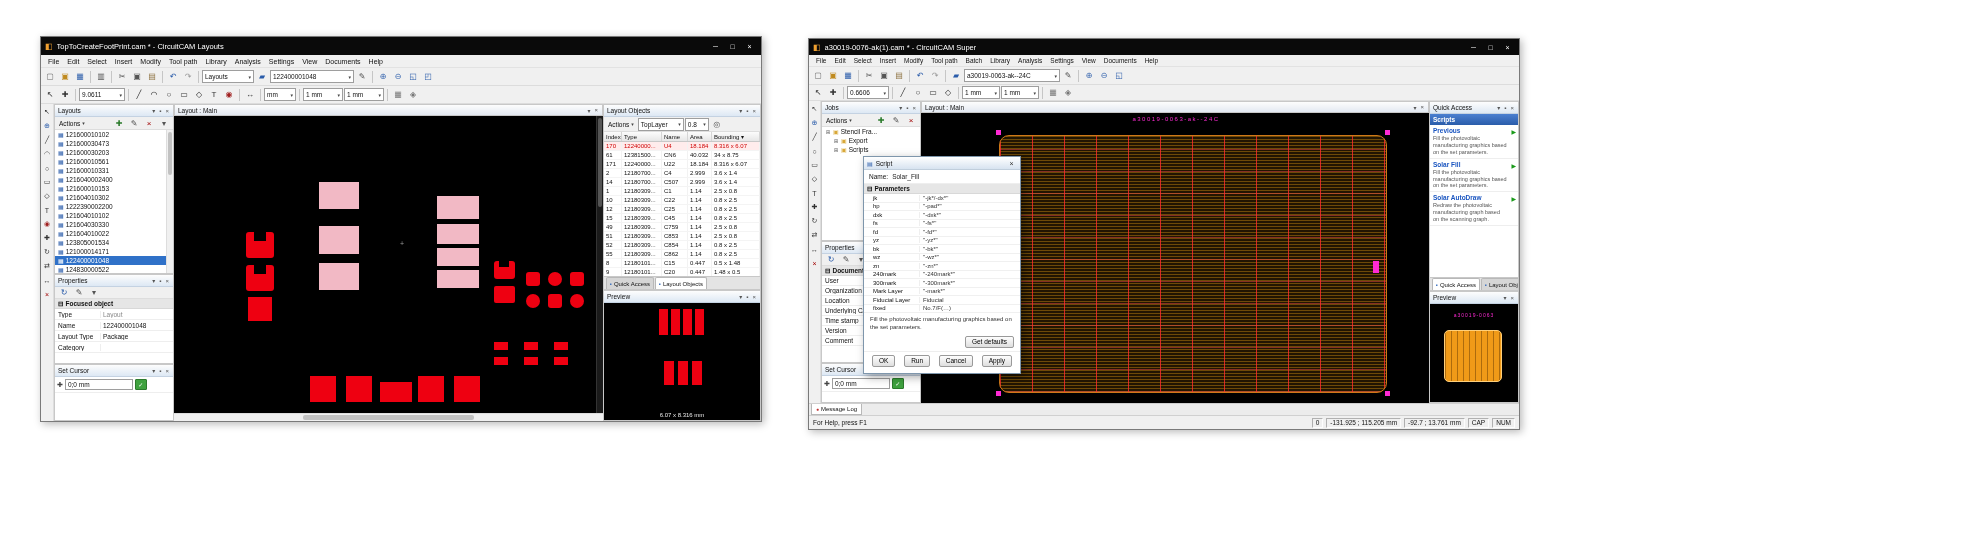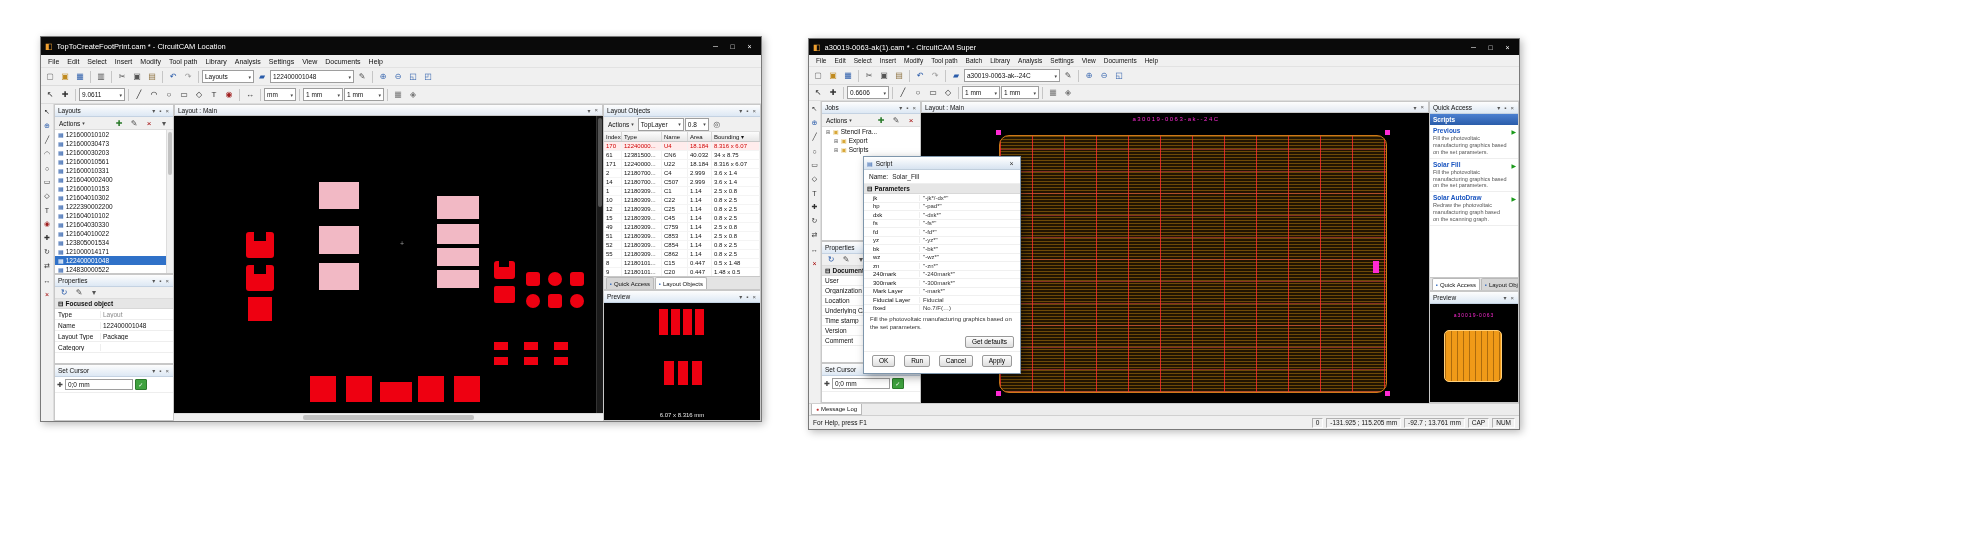--- a/index.html
+++ b/index.html
@@ -105,21 +105,21 @@
   .qa-play{position:absolute;right:2px;top:3px;color:#1a9a1a;font-size:6px;}
 </style>
 </head>
 <body>
 
 <div class="stage">
 
   <div class="win" style="left:40px;top:36px;width:722px;height:386px">
     <div class="tbar">
       <span class="appicon">◧</span>
-      <span class="ttext">TopToCreateFootPrint.cam * - CircuitCAM Location</span>
+      <span class="ttext">TopToCreateFootPrint.cam * - CircuitCAM Layouts</span>
       <span class="wbtns">
         <span class="wbtn">─</span>
         <span class="wbtn">□</span>
         <span class="wbtn">×</span>
       </span>
     </div>
     <div class="menubar">
         <span class="menu-item">File</span>
         <span class="menu-item">Edit</span>
         <span class="menu-item">Select</span>
@@ -581,21 +581,21 @@
             <div class="shape" style="left: 74px; top: 58px; width: 10px; height: 24px; background: rgb(238, 0, 17); border-radius: 0px;"></div>
             <div class="shape" style="left: 88px; top: 58px; width: 10px; height: 24px; background: rgb(238, 0, 17); border-radius: 0px;"></div>
           </div>
       </div>
     </div>
   </div>
 
   <div class="win" style="left:808px;top:38px;width:712px;height:392px">
     <div class="tbar tbar2">
       <span class="appicon">◧</span>
-      <span class="ttext">a30019-0063-ak(1).cam * - CircuitCAM Super</span>
+      <span class="ttext">a30019-0076-ak(1).cam * - CircuitCAM Super</span>
       <span class="wbtns">
         <span class="wbtn">─</span>
         <span class="wbtn">□</span>
         <span class="wbtn">×</span>
       </span>
     </div>
     <div class="menubar small">
         <span class="menu-item">File</span>
         <span class="menu-item">Edit</span>
         <span class="menu-item">Select</span>

